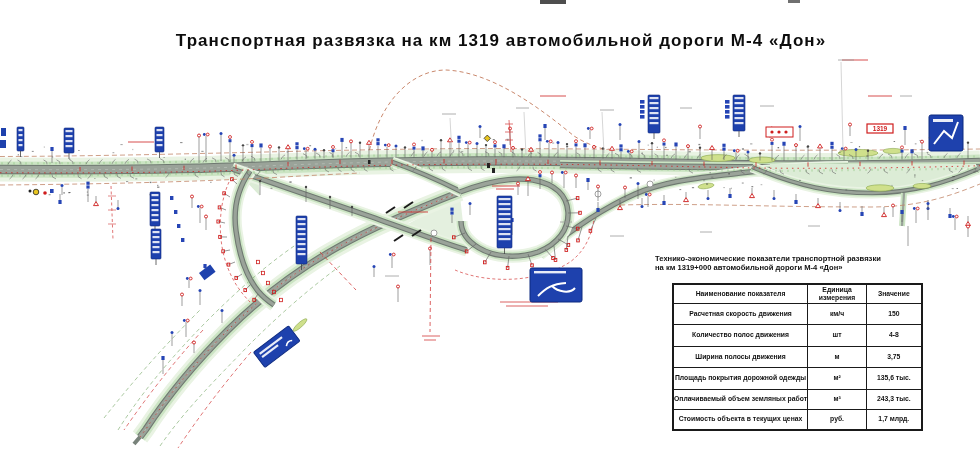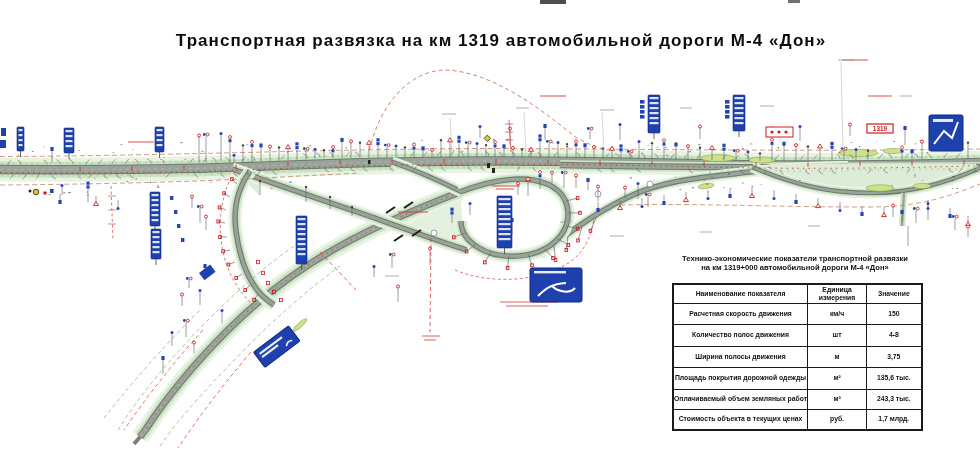--- a/index.html
+++ b/index.html
@@ -1618,21 +1618,21 @@
 <rect x="246.3" y="143.9" width="2.2" height="1.3" opacity="0.38"></rect>
 <rect x="751.4" y="186.0" width="1.8" height="1.3" opacity="0.64"></rect>
 <rect x="741.9" y="148.4" width="2.1" height="1.2" opacity="0.78"></rect>
 <rect x="711.2" y="176.7" width="2.1" height="1.0" opacity="0.41"></rect>
 <rect x="69.0" y="158.8" width="1.7" height="1.0" opacity="0.37"></rect>
 <rect x="531.1" y="153.2" width="1.1" height="0.9" opacity="0.51"></rect>
 <rect x="839.0" y="152.0" width="1.6" height="1.0" opacity="0.50"></rect>
 </g>
 </svg>
 
-<div class="abs" style="left:655px;top:255px;width:280px;text-align:center;font-size:7.6px;font-weight:bold;color:#111;line-height:8.6px;">Технико-экономические показатели транспортной развязки<br>на км 1319+000 автомобильной дороги М-4 «Дон»</div>
+<div class="abs" style="left:655px;top:255px;width:280px;font-size:7.6px;font-weight:bold;color:#111;line-height:8.6px;">Технико-экономические показатели транспортной развязки<br>на км 1319+000 автомобильной дороги М-4 «Дон»</div>
 
 <div class="abs" style="left:672px;top:283px;">
 <table class="t">
       <colgroup>
         <col style="width:131px">
         <col style="width:59px">
         <col style="width:55px">
       </colgroup>
 <tbody>
         <tr style="height:19px">

